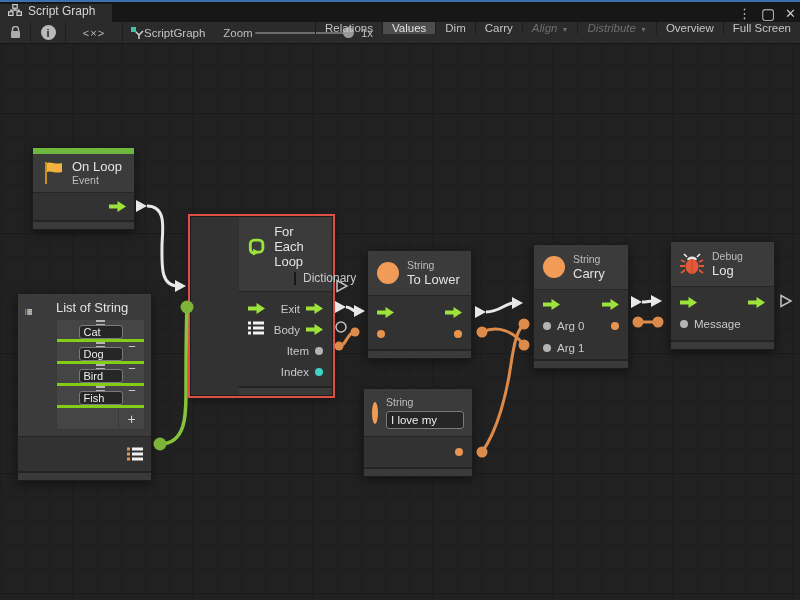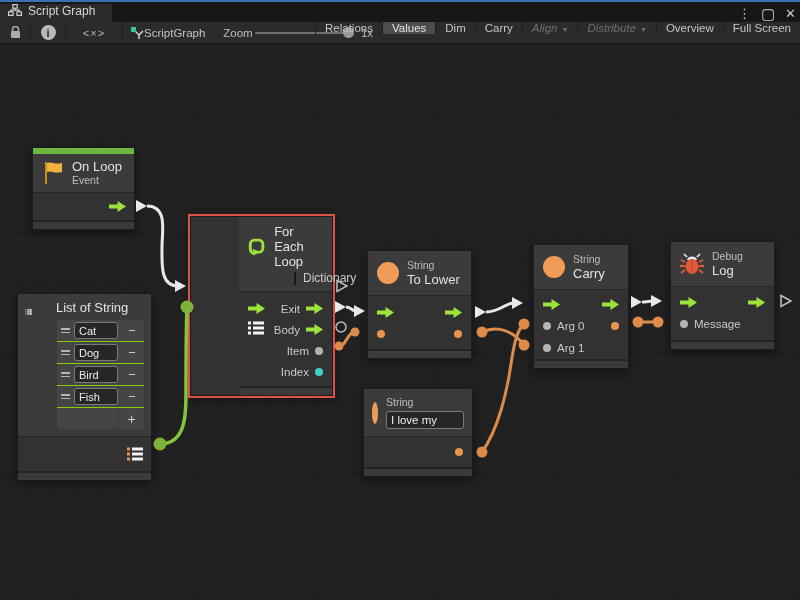--- a/index.html
+++ b/index.html
@@ -54,21 +54,21 @@
   .dot.sm { width:8px; height:8px; }
   .dot.orange { background:#e8944f; }
   .dot.gray { background:#b4b4b4; }
   .dot.teal { background:#3fd2c6; }
   .circle-icon { width:22px; height:22px; border-radius:50%; background:#f09c58; }
   .topbar-green { height:6px; background:#6fb73e; }
   .checkbox { width:13px; height:13px; background:#232323; border:1px solid #191919; box-shadow:inset 0 0 0 1px #4a4a4a; }
 
   
   .listpanel { margin-top:4px; width:89px; background:#454545; border:1px solid #393939; }
-  .lrow { display:flex; align-items:center; height:22px; border-bottom:1px solid #84cc16; }
+  .lrow { display:flex; align-items:center; height:22px; border-bottom:3px solid #84cc16;flex-direction:column; }
   .lhandle { width:17px; display:flex; flex-direction:column; gap:2px; align-items:center; }
   .lhandle i { display:block; width:9px; height:1.5px; background:#b5b5b5; }
   .lrow input { width:44px; height:17px; background:#262626; border:1px solid #7a7a7a; border-radius:3px;
                 color:#ececec; font-size:11px; padding:0 4px; font-family:"Liberation Sans",sans-serif; }
   .lminus { margin-left:auto; width:24px; text-align:center; color:#cfcfcf; font-size:13px; }
   .lplusrow { display:flex; justify-content:flex-end; height:21px; }
   .lplus { width:26px; background:#454545; border-left:1px solid #3a3a3a; color:#d5d5d5; font-size:14px;
            display:flex; align-items:center; justify-content:center; }
   .strfield { width:78px; height:18px; background:#262626; border:1px solid #7a7a7a; border-radius:3px;
               color:#ececec; font-size:11.5px; padding:0 4px; font-family:"Liberation Sans",sans-serif; }

